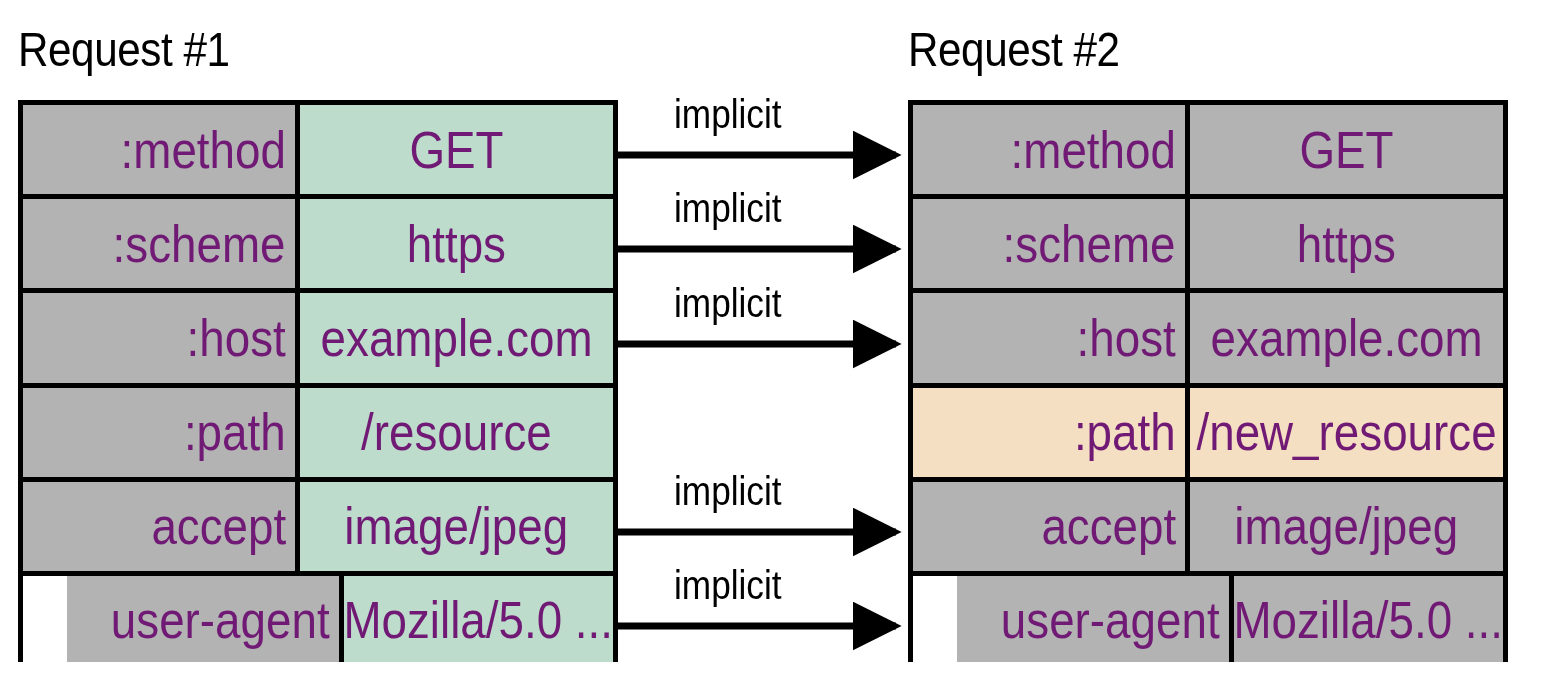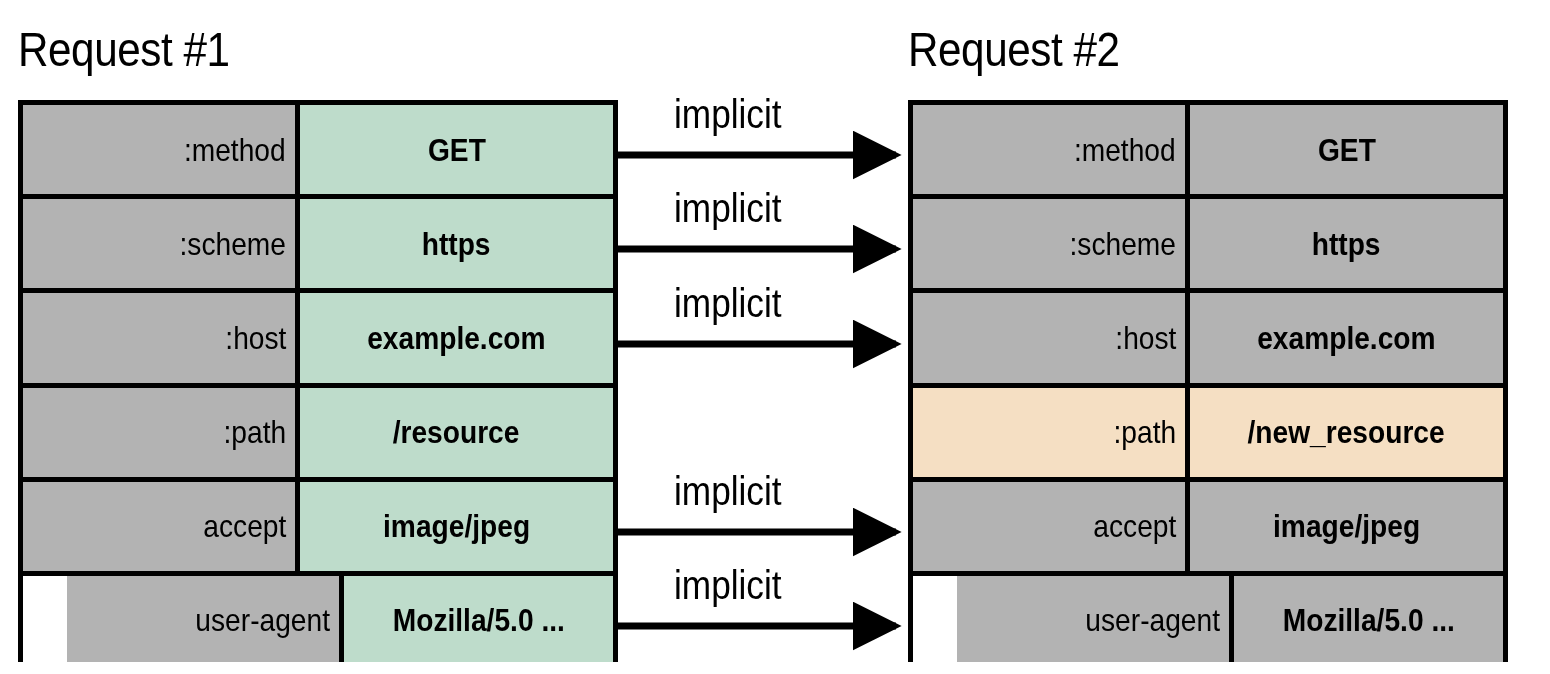--- a/index.html
+++ b/index.html
@@ -54,38 +54,37 @@
     box-sizing: border-box;
     border-bottom: 5px solid #000000;
     min-height: 0;
   }
   .hdr-row:last-child { border-bottom: none; margin-left: 44px; }
 
   .cell {
     box-sizing: border-box;
     display: flex;
     align-items: center;
-    font-size: 32px;
+    font-size: 52px;
     line-height: 40px;
-    color: #000000;
+    color: #701a75;
     white-space: nowrap;
     overflow: hidden;
   }
   .cell-name {
     width: 277px;
     flex: 0 0 277px;
     justify-content: flex-end;
     padding-right: 9px;
     border-right: 5px solid #000000;
   }
   .cell-value {
     flex: 1 1 auto;
     justify-content: center;
     padding: 4px 2px;
-    font-weight: bold;
   }
   .cell span {
     display: inline-block;
     transform: scaleX(0.88);
     transform-origin: center center;
   }
   .cell-name span { transform-origin: right center; }
 
   
   .bg-gray  { background: #b3b3b3; }

